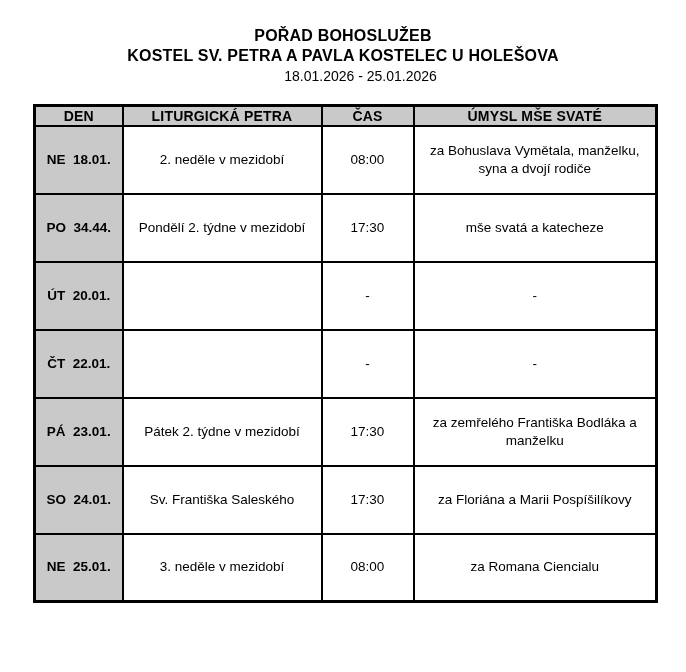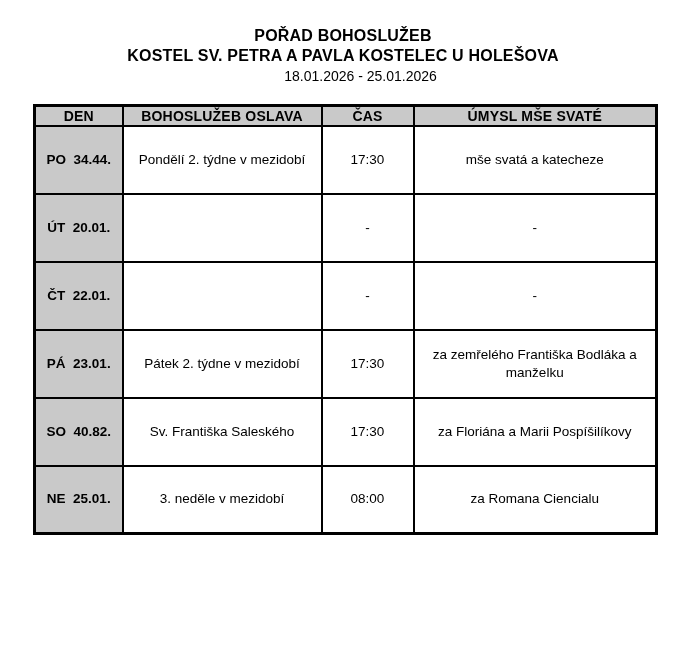--- a/index.html
+++ b/index.html
@@ -80,26 +80,32 @@
 <table class="schedule">
   <colgroup>
     <col style="width:88px">
     <col style="width:199px">
     <col style="width:92px">
     <col style="width:243px">
   </colgroup>
   <thead>
     <tr>
       <th>DEN</th>
-      <th>BOHOSLUŽEB OSLAVA</th>
+      <th>LITURGICKÁ PETRA</th>
       <th>ČAS</th>
       <th>ÚMYSL MŠE SVATÉ</th>
     </tr>
   </thead>
   <tbody>
+      <tr>
+        <td class="td-den">NE  18.01.</td>
+        <td class="td-oslava">2. neděle v mezidobí</td>
+        <td class="td-cas">08:00</td>
+        <td class="td-umysl">za Bohuslava Vymětala, manželku, syna a dvojí rodiče</td>
+      </tr>
       <tr>
         <td class="td-den">PO  34.44.</td>
         <td class="td-oslava">Pondělí 2. týdne v mezidobí</td>
         <td class="td-cas">17:30</td>
         <td class="td-umysl">mše svatá a katecheze</td>
       </tr>
       <tr>
         <td class="td-den">ÚT  20.01.</td>
         <td class="td-oslava"></td>
         <td class="td-cas">-</td>
@@ -111,21 +117,21 @@
         <td class="td-cas">-</td>
         <td class="td-umysl">-</td>
       </tr>
       <tr>
         <td class="td-den">PÁ  23.01.</td>
         <td class="td-oslava">Pátek 2. týdne v mezidobí</td>
         <td class="td-cas">17:30</td>
         <td class="td-umysl">za zemřelého Františka Bodláka a manželku</td>
       </tr>
       <tr>
-        <td class="td-den">SO  40.82.</td>
+        <td class="td-den">SO  24.01.</td>
         <td class="td-oslava">Sv. Františka Saleského</td>
         <td class="td-cas">17:30</td>
         <td class="td-umysl">za Floriána a Marii Pospíšilíkovy</td>
       </tr>
       <tr>
         <td class="td-den">NE  25.01.</td>
         <td class="td-oslava">3. neděle v mezidobí</td>
         <td class="td-cas">08:00</td>
         <td class="td-umysl">za Romana Ciencialu</td>
       </tr>

